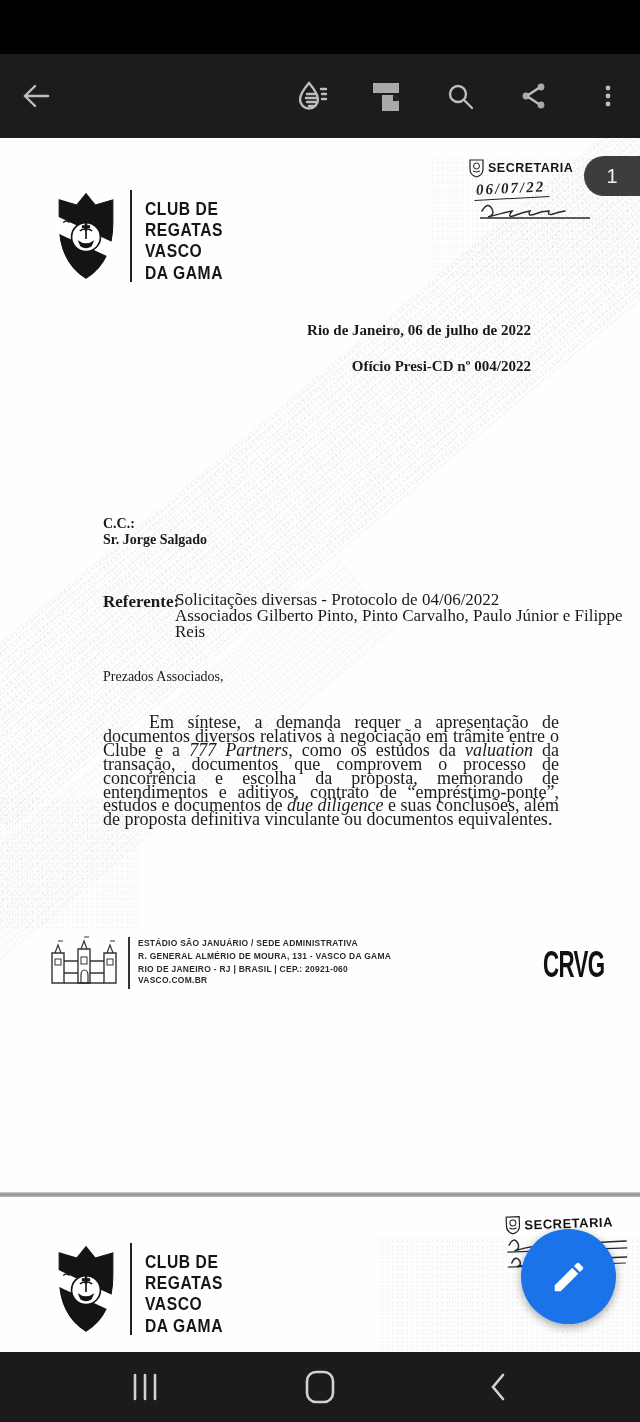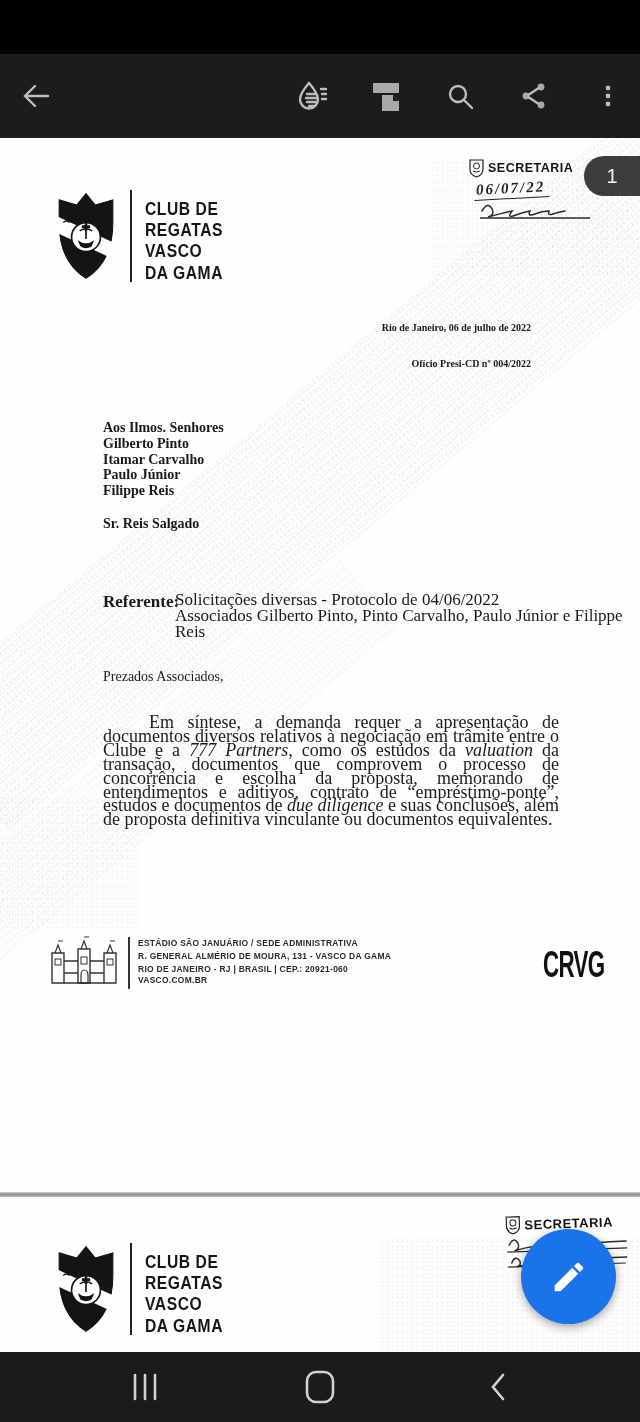--- a/index.html
+++ b/index.html
@@ -49,21 +49,21 @@
 
   
   .stamp { position:absolute; }
   .stamp-row { display:flex; align-items:center; gap:3px; }
   .stamp-label { font-family:"Liberation Sans", sans-serif; font-weight:bold;
     font-size:12.5px; letter-spacing:.5px; color:#141414; }
   .hand-date { font-style:italic; font-weight:bold; font-size:15px; color:#222;
     transform:rotate(-3deg); letter-spacing:2px; }
 
   
-  .right-line { position:absolute; right:109px; font-weight:bold; font-size:10px; color:#191919;margin-left:48px; }
+  .right-line { position:absolute; right:109px; font-weight:bold; font-size:15px; color:#191919;margin-left:48px; }
   .block-bold { position:absolute; left:103px; font-weight:bold; font-size:14px; line-height:15.8px; color:#1a1a1a; }
   .ref-row { position:absolute; left:103px; display:flex; font-size:17px; color:#1a1a1a; }
   .ref-label { font-weight:bold; width:72px; flex:none; }
   .ref-body { line-height:16.2px; }
   .salutation { position:absolute; left:103px; font-size:14px; color:#1a1a1a; }
   .body-par { position:absolute; left:103px; width:456px; font-size:18px; line-height:13.9px;
     text-align:justify; text-indent:46px; color:#1b1b1b; }
   .it { font-style:italic; }
 
   
@@ -197,30 +197,24 @@
         <div class="lh-divider" style="height:92px;"></div>
         <div class="club-name">CLUB DE
 REGATAS
 VASCO
 DA GAMA</div>
       </div>
 
       <div class="right-line" style="top:184px;">Rio de Janeiro, 06 de julho de 2022</div>
       <div class="right-line" style="top:220px;">Ofício Presi-CD nº 004/2022</div>
 
-      <div class="block-bold" style="top:282px;">
-        <div>Aos Ilmos. Senhores</div>
-        <div>Gilberto Pinto</div>
-        <div>Itamar Carvalho</div>
-        <div>Paulo Júnior</div>
-        <div>Filippe Reis</div>
-      </div>
 
       <div class="block-bold" style="top:378px;">
-        <div>Sr. Reis Salgado</div>
+        <div>C.C.:</div>
+        <div>Sr. Jorge Salgado</div>
       </div>
 
       <div class="ref-row" style="top:454px;">
         <div class="ref-label">Referente:</div>
         <div class="ref-body">
           <div>Solicitações diversas - Protocolo de 04/06/2022</div>
           <div>Associados Gilberto Pinto, Pinto Carvalho, Paulo Júnior e Filippe</div>
           <div>Reis</div>
         </div>
       </div>

